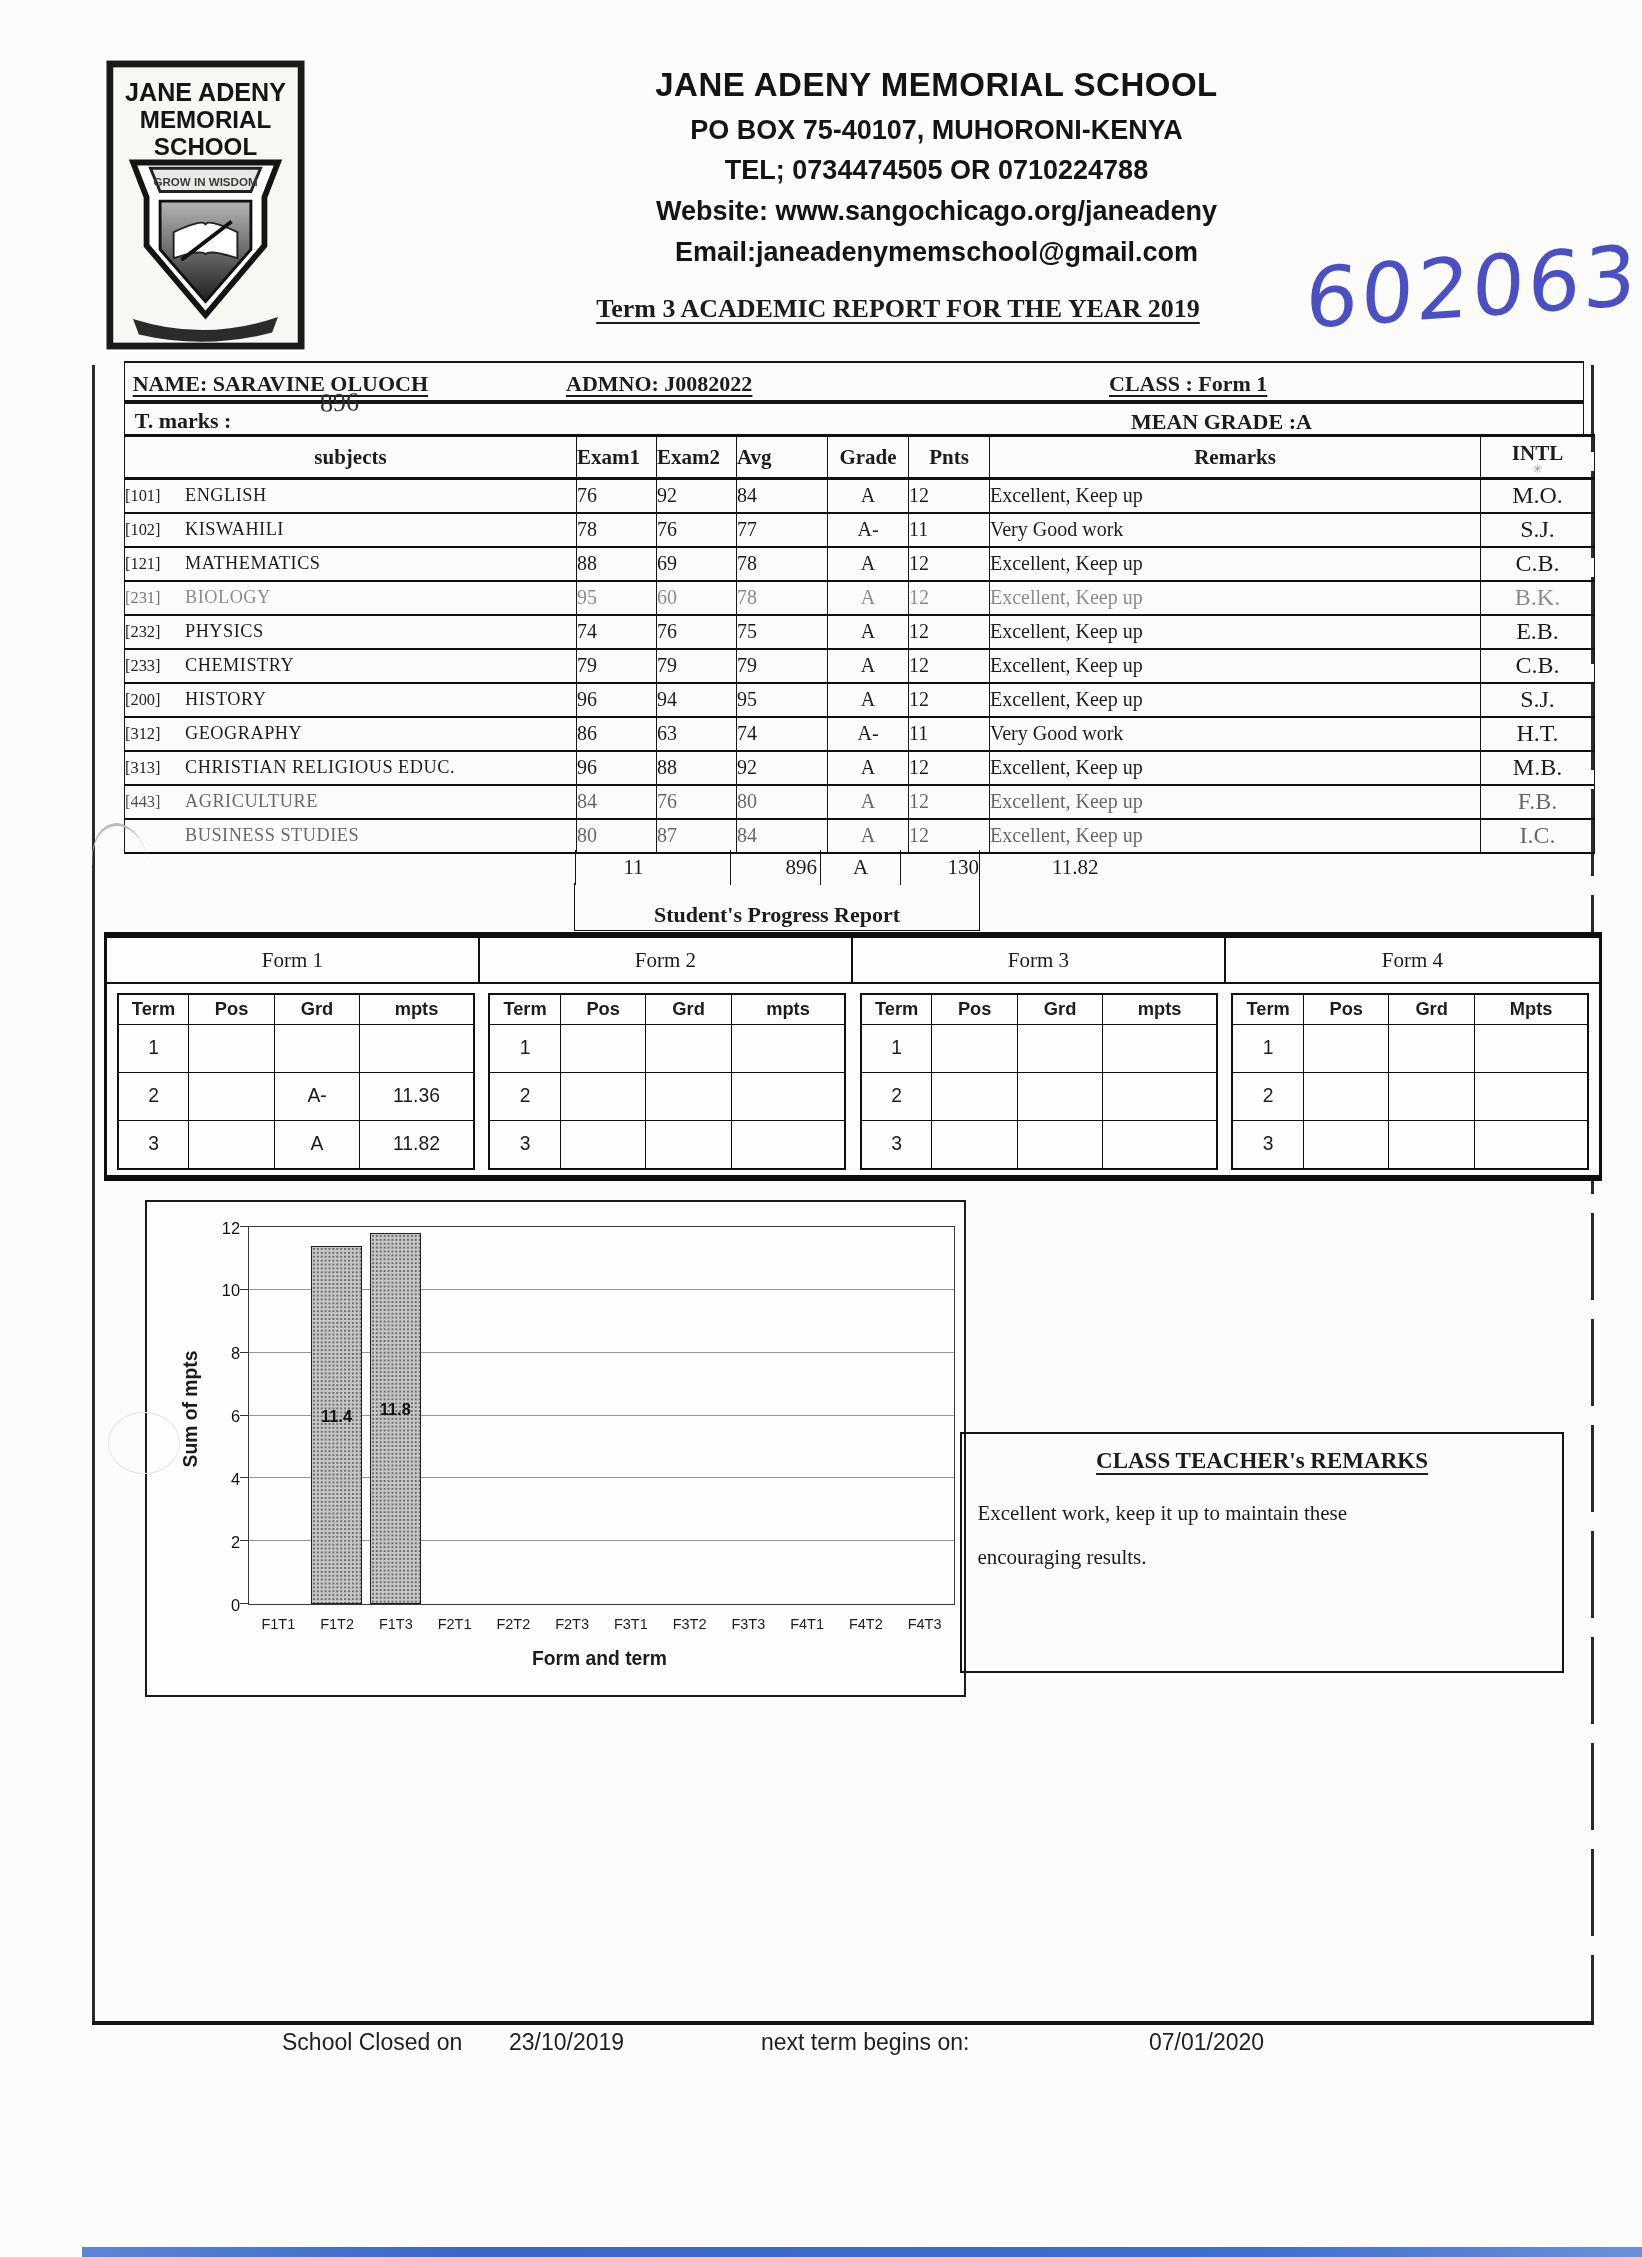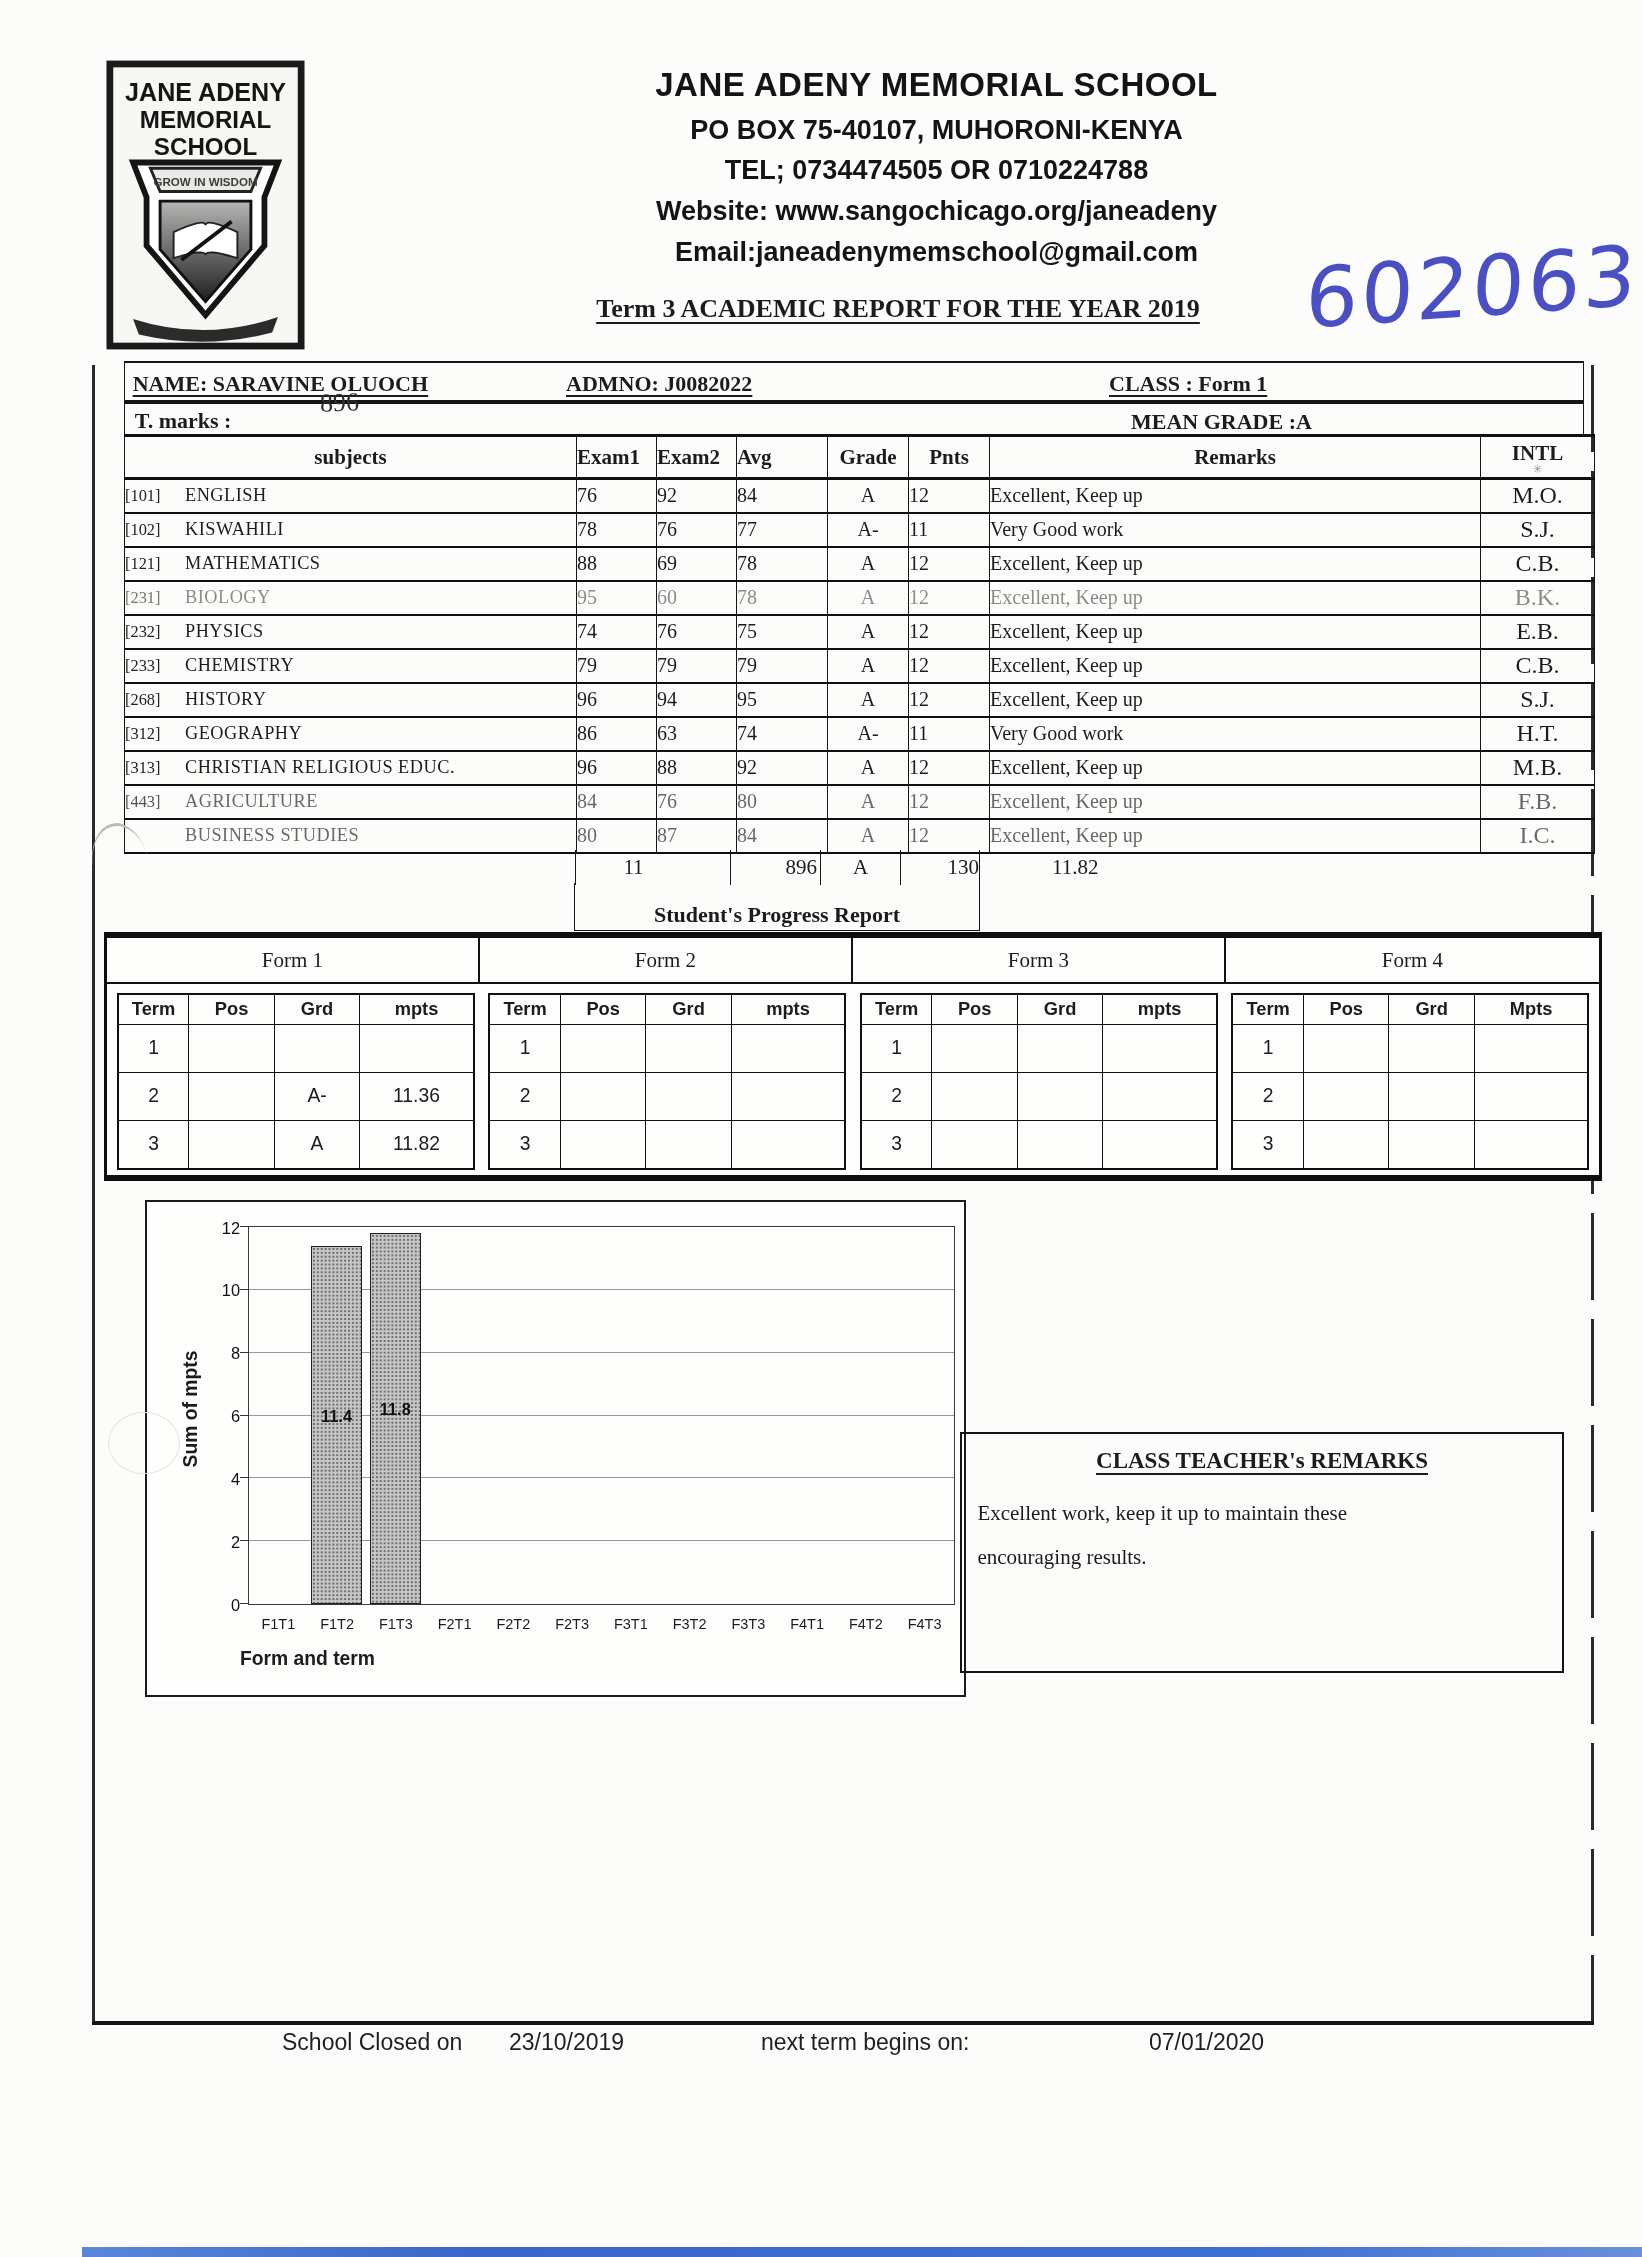--- a/index.html
+++ b/index.html
@@ -98,21 +98,21 @@
   .gridline{position:absolute;left:0;right:0;border-top:1px solid #979797;}
   .ytick-label{position:absolute;left:-48px;width:39px;text-align:right;font-size:16.4px;color:#111;}
   .ytick-mark{position:absolute;left:-8.7px;width:8.7px;border-top:1.9px solid #333;}
   .slot{position:absolute;top:0;height:100%;}
   .bar{position:absolute;left:6%;width:86%;bottom:0;background-color:#c6c6c6;
       background-image:radial-gradient(#6d6d6d 0.9px,transparent 1px);background-size:3.9px 3.9px;
       border:1.9px solid #1f1f1f;box-sizing:border-box;}
   .bval{position:absolute;top:45%;left:0;width:100%;text-align:center;font-size:16.4px;
       font-weight:bold;color:#101010;}
   .xtick{position:absolute;top:calc(100% + 11.6px);width:100%;text-align:center;font-size:14.5px;color:#1c1c1c;}
-  .xlab{position:absolute;left:93px;width:705px;top:446px;text-align:left;font-weight:bold;font-size:19.3px;}
+  .xlab{position:absolute;left:100px;width:705px;top:446px;text-align:center;font-weight:bold;font-size:19.3px;}
   .ylab{position:absolute;left:-53px;top:196px;width:193px;text-align:center;transform:rotate(-90deg);
       font-weight:bold;font-size:19.3px;}
 
   
   .class-box{left:960px;top:1432px;width:604px;height:241px;border:2.9px solid #141414;box-sizing:border-box;}
   .class-box h3{margin:13.5px 0 0 0;text-align:center;font-size:23px;
       text-decoration:underline;text-underline-offset:4.8px;text-decoration-thickness:1.9px;}
   .class-box p{margin:21px 0 0 15.4px;font-size:21px;line-height:29px;}
   .head-box{left:166px;top:1731px;width:1202px;height:225px;border:2.9px solid #141414;box-sizing:border-box;}
   .head-box h3{margin:17.4px 0 0 189px;display:inline-block;font-size:22px;
@@ -253,21 +253,21 @@
           <td class="td-subj"><span class="code">[233]</span><span class="sname">CHEMISTRY</span></td>
           <td class="td-num">79</td>
           <td class="td-num">79</td>
           <td class="td-num">79</td>
           <td class="td-grade">A</td>
           <td class="td-num">12</td>
           <td class="td-rem">Excellent, Keep up</td>
           <td class="td-intl">C.B.</td>
         </tr>
         <tr>
-          <td class="td-subj"><span class="code">[268]</span><span class="sname">HISTORY</span></td>
+          <td class="td-subj"><span class="code">[200]</span><span class="sname">HISTORY</span></td>
           <td class="td-num">96</td>
           <td class="td-num">94</td>
           <td class="td-num">95</td>
           <td class="td-grade">A</td>
           <td class="td-num">12</td>
           <td class="td-rem">Excellent, Keep up</td>
           <td class="td-intl">S.J.</td>
         </tr>
         <tr>
           <td class="td-subj"><span class="code">[312]</span><span class="sname">GEOGRAPHY</span></td>

